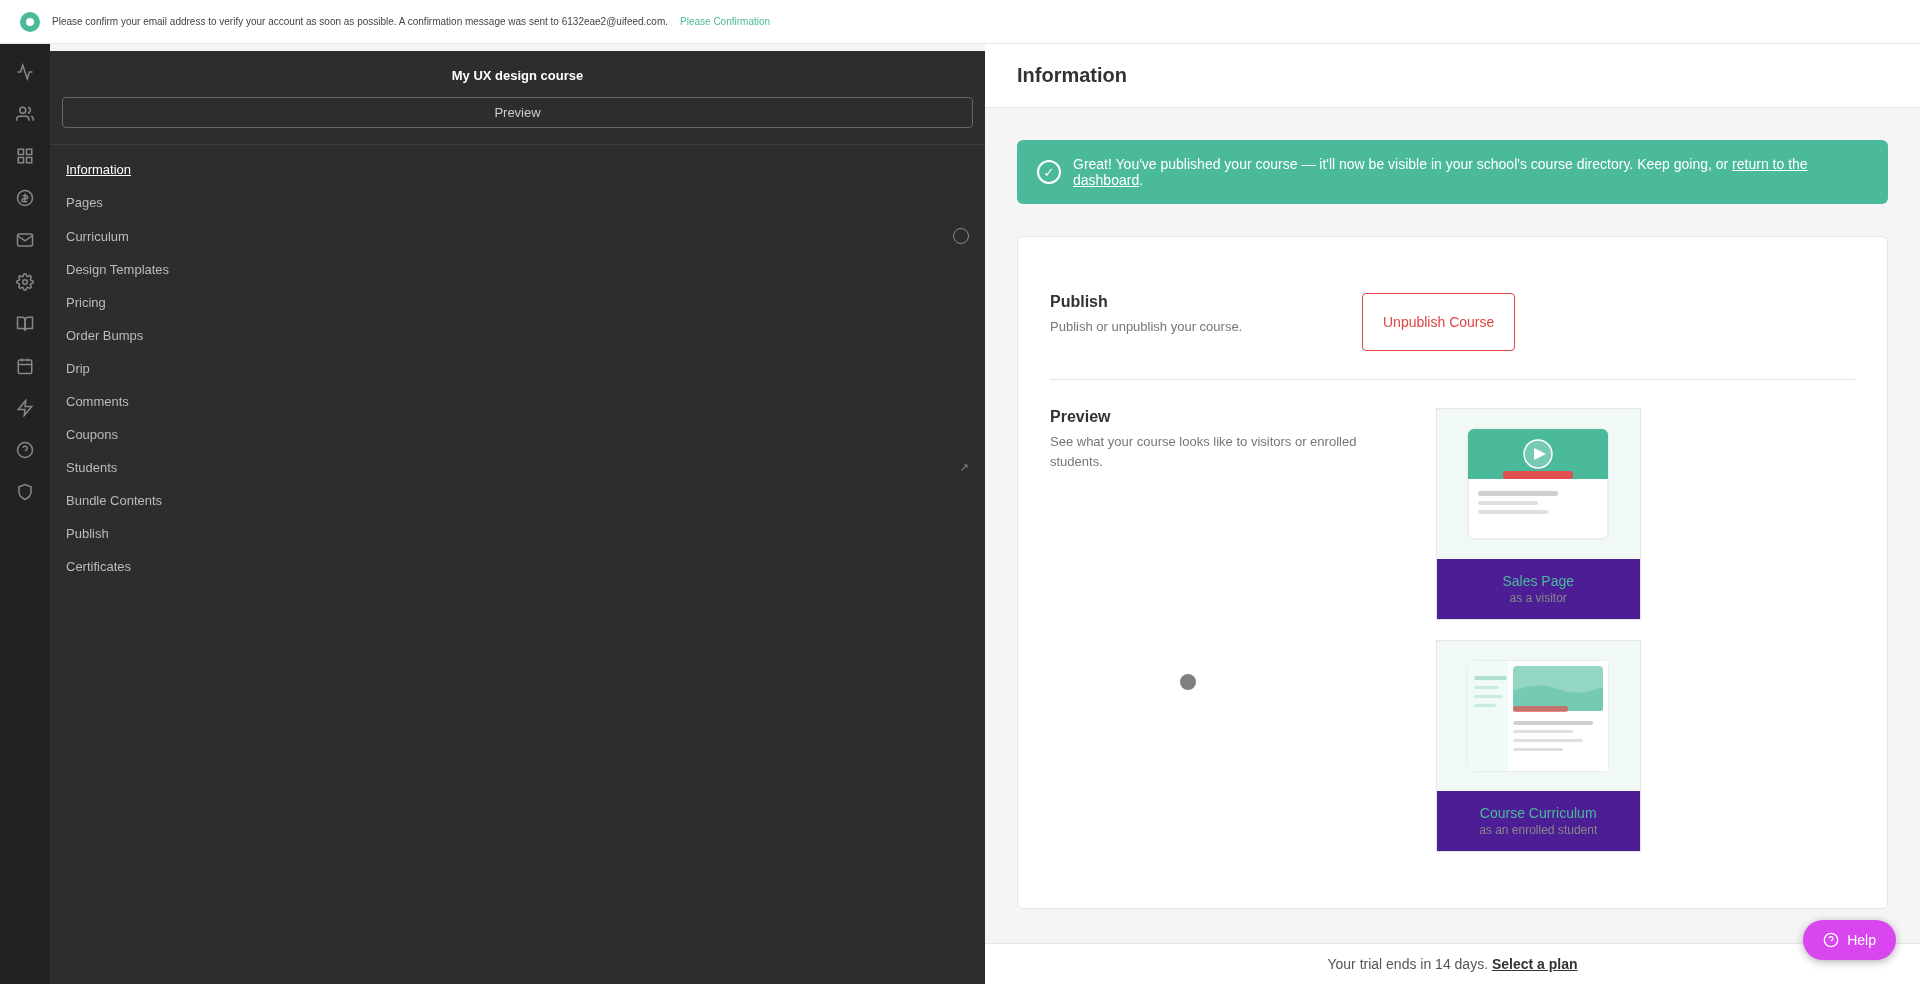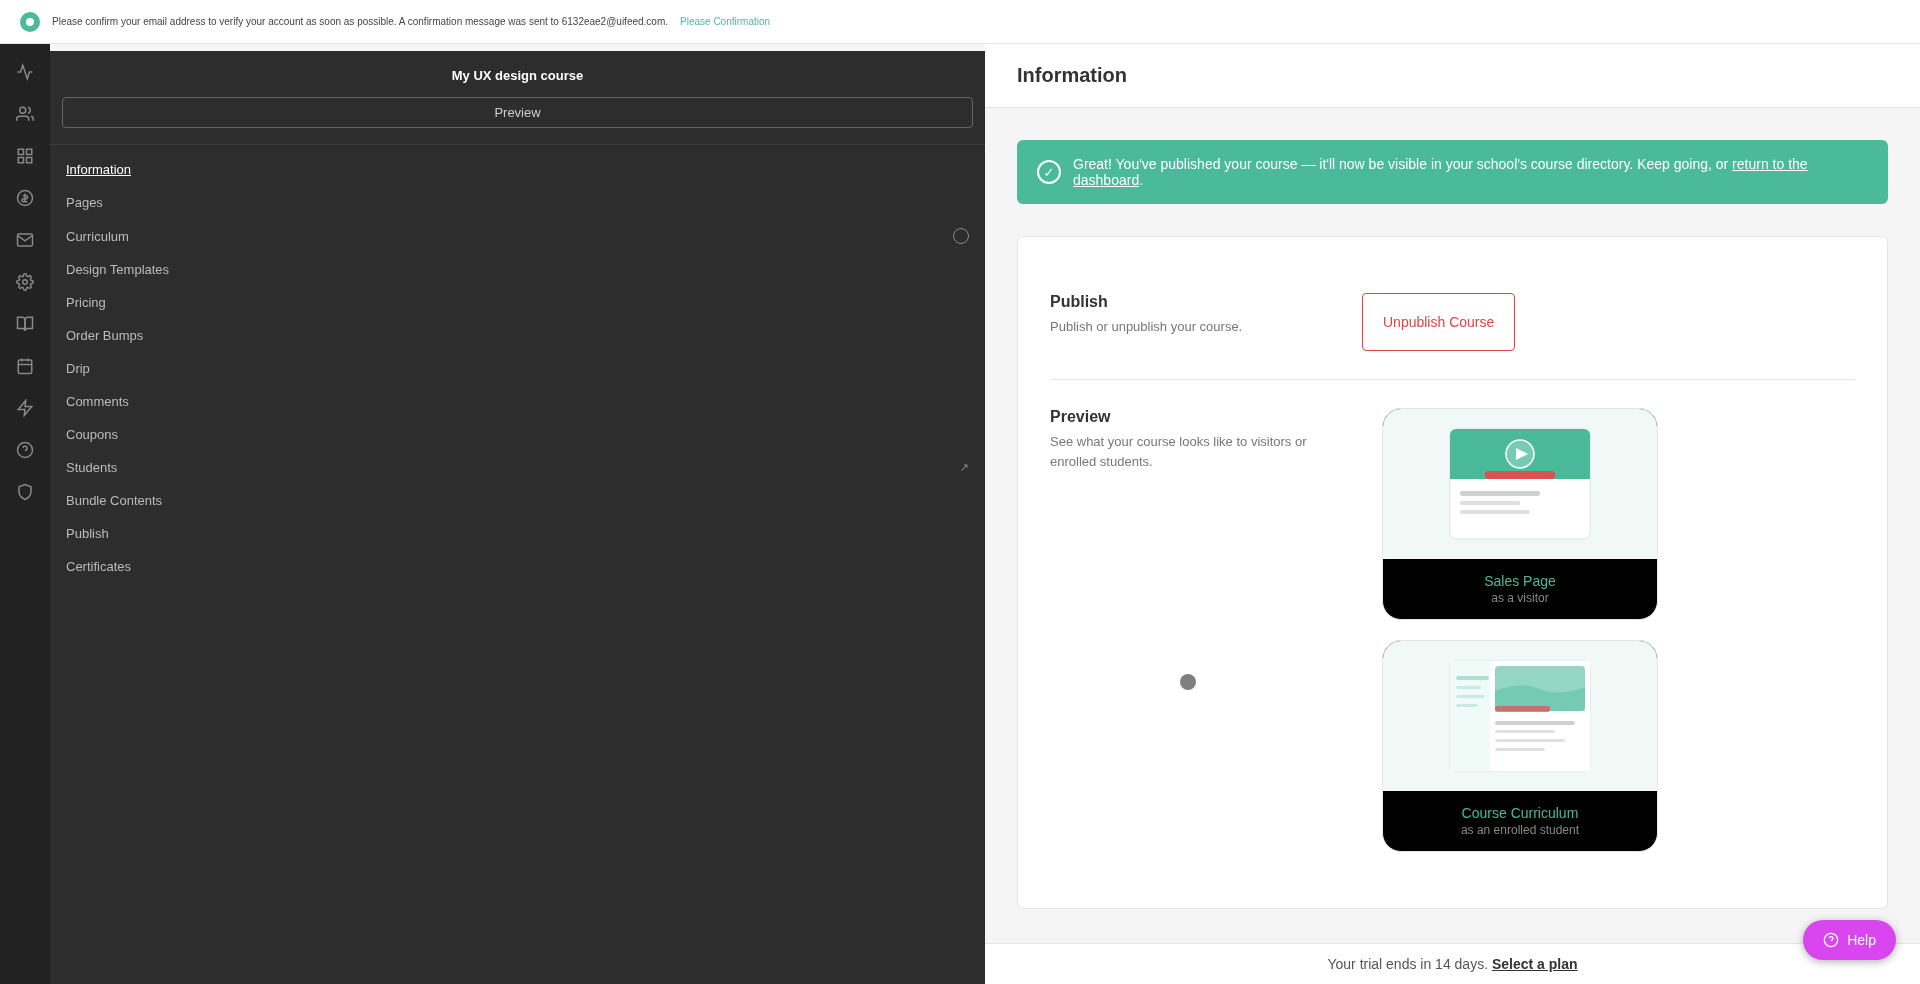--- a/index.html
+++ b/index.html
@@ -222,25 +222,25 @@
     }
 
     
     .preview-cards {
       display: flex;
       gap: 20px;
       flex-wrap: wrap;
     }
     .preview-card {
       border: 1px solid #e5e5e5;
-      border-radius: 19px;
+      border-radius: 0;
       overflow: hidden;
-      width: 276px;
-      cursor: pointer;
-      background: #000000;
+      width: 205px;
+      cursor: pointer;
+      background: #4c1d95;
       transition: box-shadow 0.2s;
     }
     .preview-card-image {
       height: 150px;
       background: #f0f9f6;
       display: flex;
       align-items: center;
       justify-content: center;
       overflow: hidden;
     }

